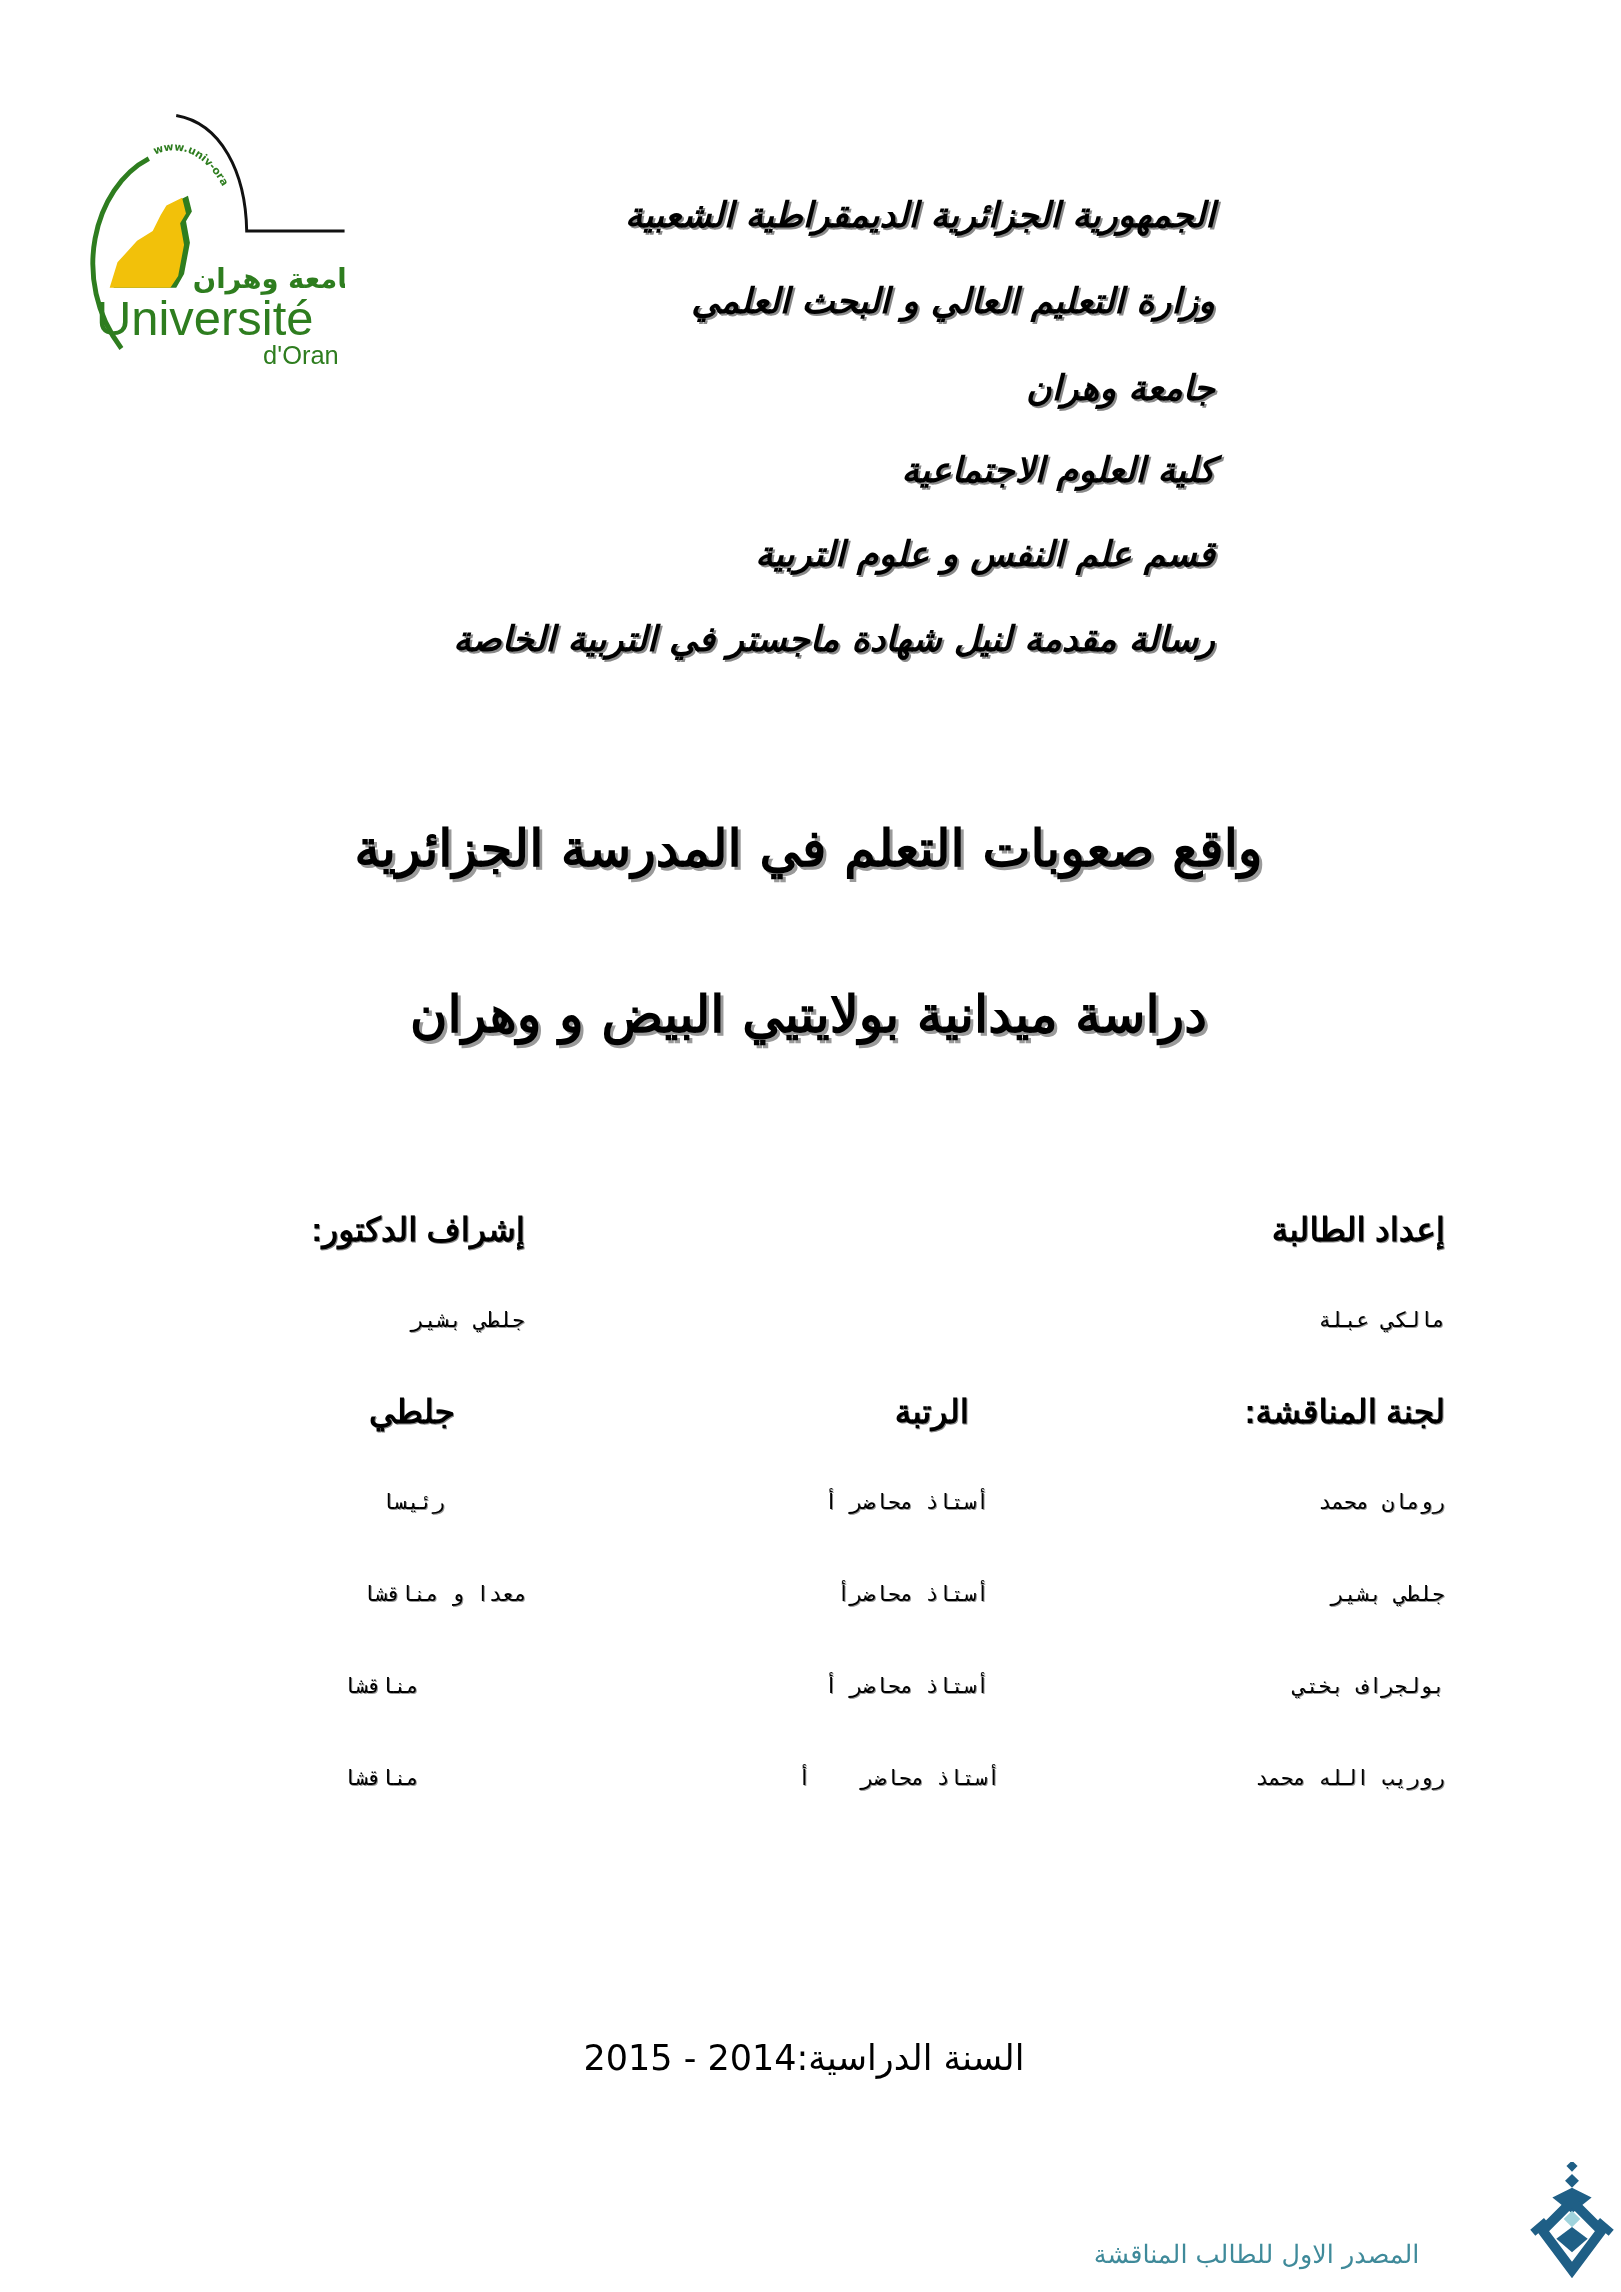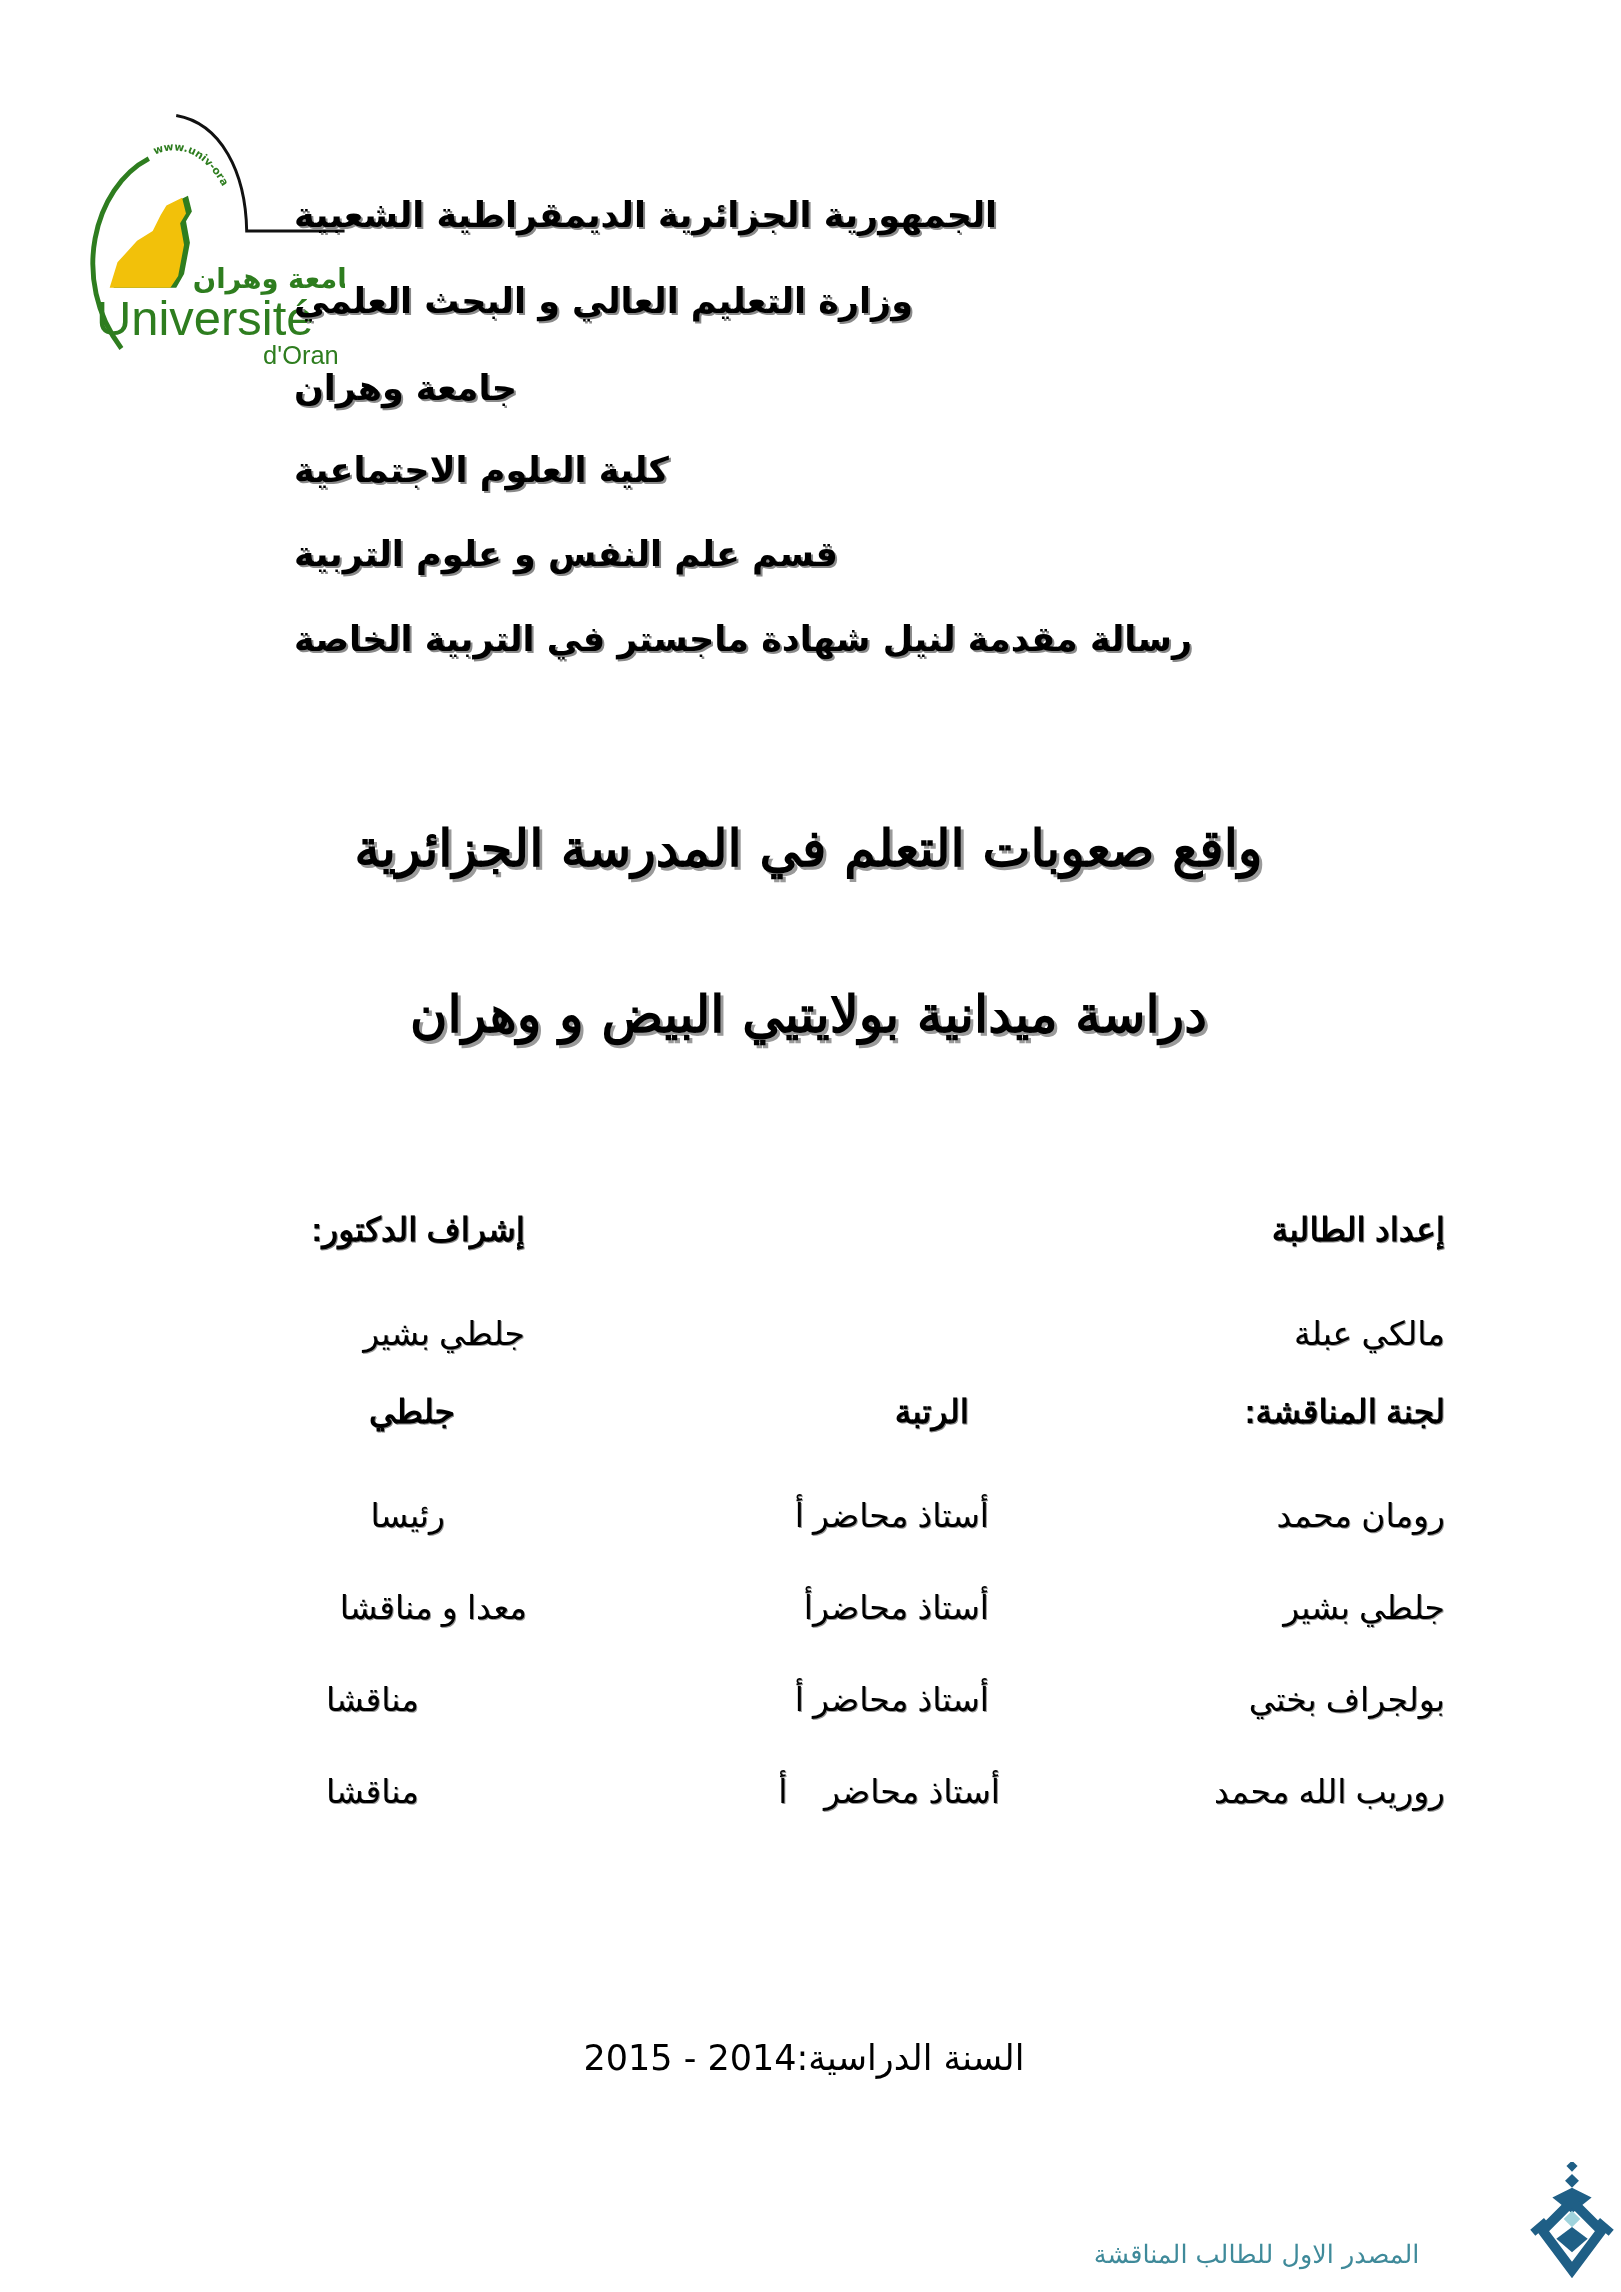--- a/index.html
+++ b/index.html
@@ -7,22 +7,22 @@
       width: 1621px; height: 2293px; position: relative; overflow: hidden;
       font-family: "DejaVu Sans", sans-serif; color: #000;
     }
     .abs { position: absolute; }
 
     
     .logo { left: 74px; top: 94px; width: 271px; height: 276px; }
 
     
     .hdr {
-      left: 294px; width: 921px; text-align: left; direction: rtl;
-      font-family: "DejaVu Sans", sans-serif; font-weight: bold; 
+      left: 294px; width: 921px; text-align: right; direction: rtl;
+      font-family: "DejaVu Sans", sans-serif; font-weight: bold; font-style: italic;
       font-size: 35px; line-height: 47px;
       text-shadow: 2px 2px 0 #8a8a8a;
     }
     .h1 { top: 192px; }
     .h2 { top: 278px; }
     .h3 { top: 365px; }
     .h4 { top: 447px; }
     .h5 { top: 531px; }
     .h6 { top: 616px; }
 
@@ -38,25 +38,24 @@
     .t2 { top: 980px; }
 
     
     .lbl {
       font-family: "Liberation Sans", sans-serif; font-weight: bold;
       font-size: 33px; line-height: 43px; direction: rtl;
       text-shadow: 1px 1px 0 #888;
       white-space: nowrap;
     }
     .val {
-      font-family: Liberation Sans, sans-serif; font-weight: normal;
-      font-size: 33px; line-height: 43px; direction: rtl;
+      font-family: Liberation Mono, monospace; font-weight: normal;
+      font-size: 21px; line-height: 43px; direction: rtl;
       text-shadow: 1px 1px 0 #999;
       white-space: nowrap;
-      margin-top: 12px;
     }
     .r-col { right: 176px; text-align: right; }
     .c-col { right: 632px; text-align: right; }
     .l-col2 { right: 1096px; text-align: right; }
 
     
     .year {
       left: 549px; width: 510px; text-align: center; top: 2037px;
       font-family: "DejaVu Sans", sans-serif; font-size: 35px; line-height: 43px;
       direction: rtl; white-space: nowrap;

